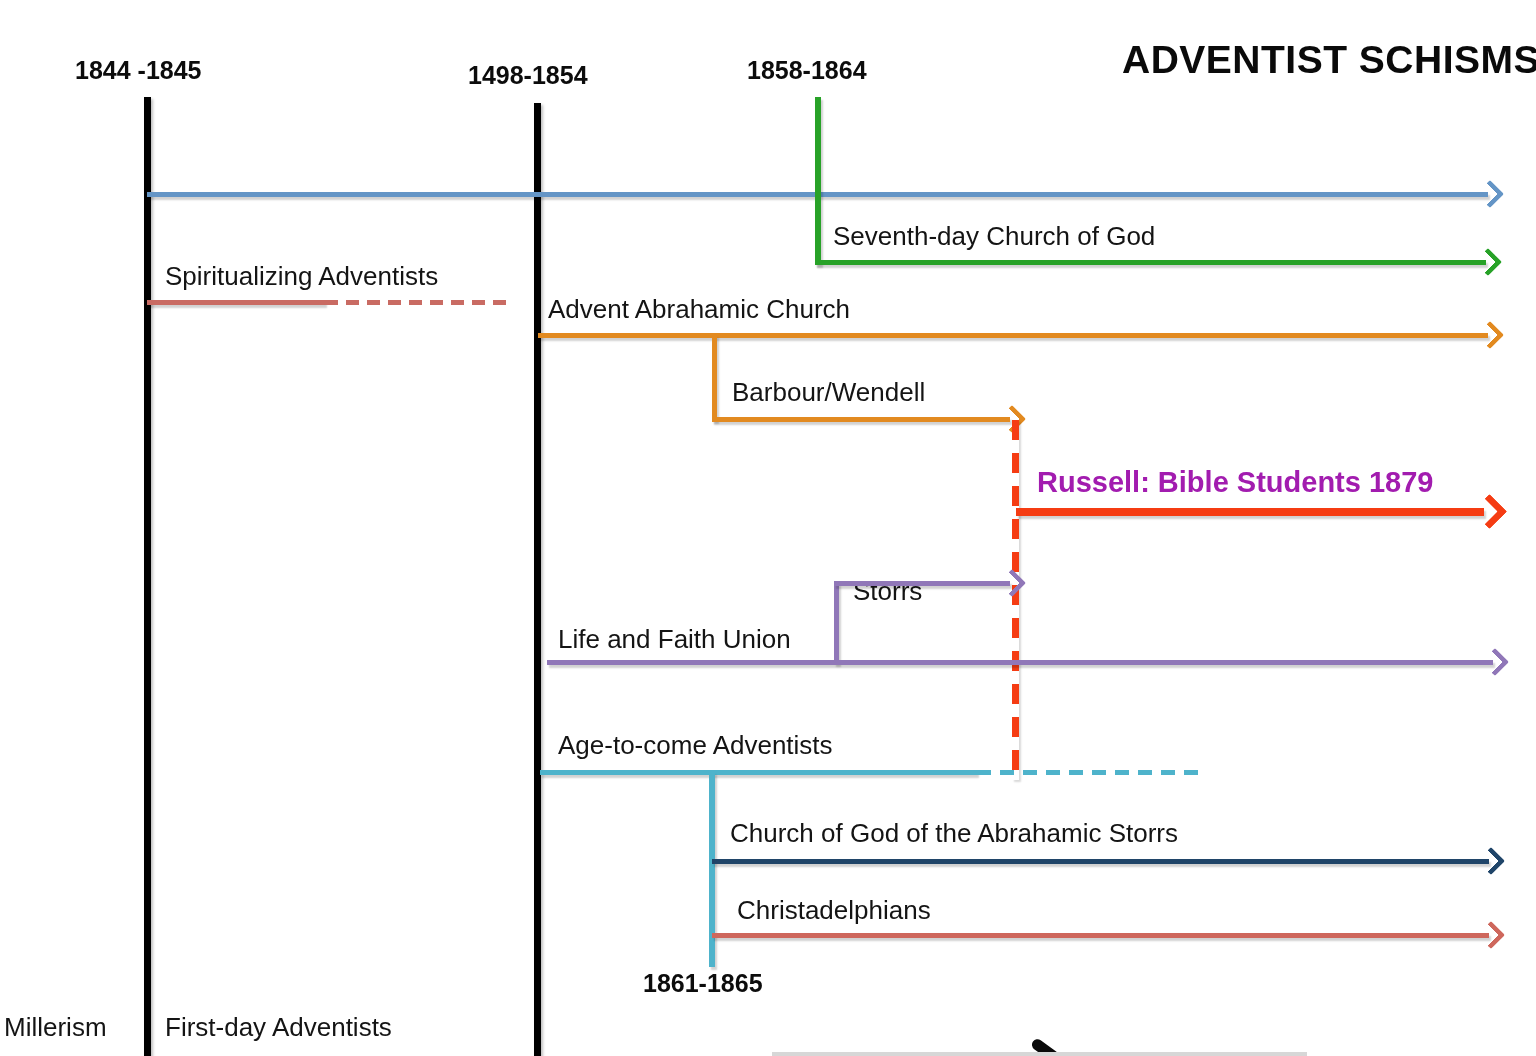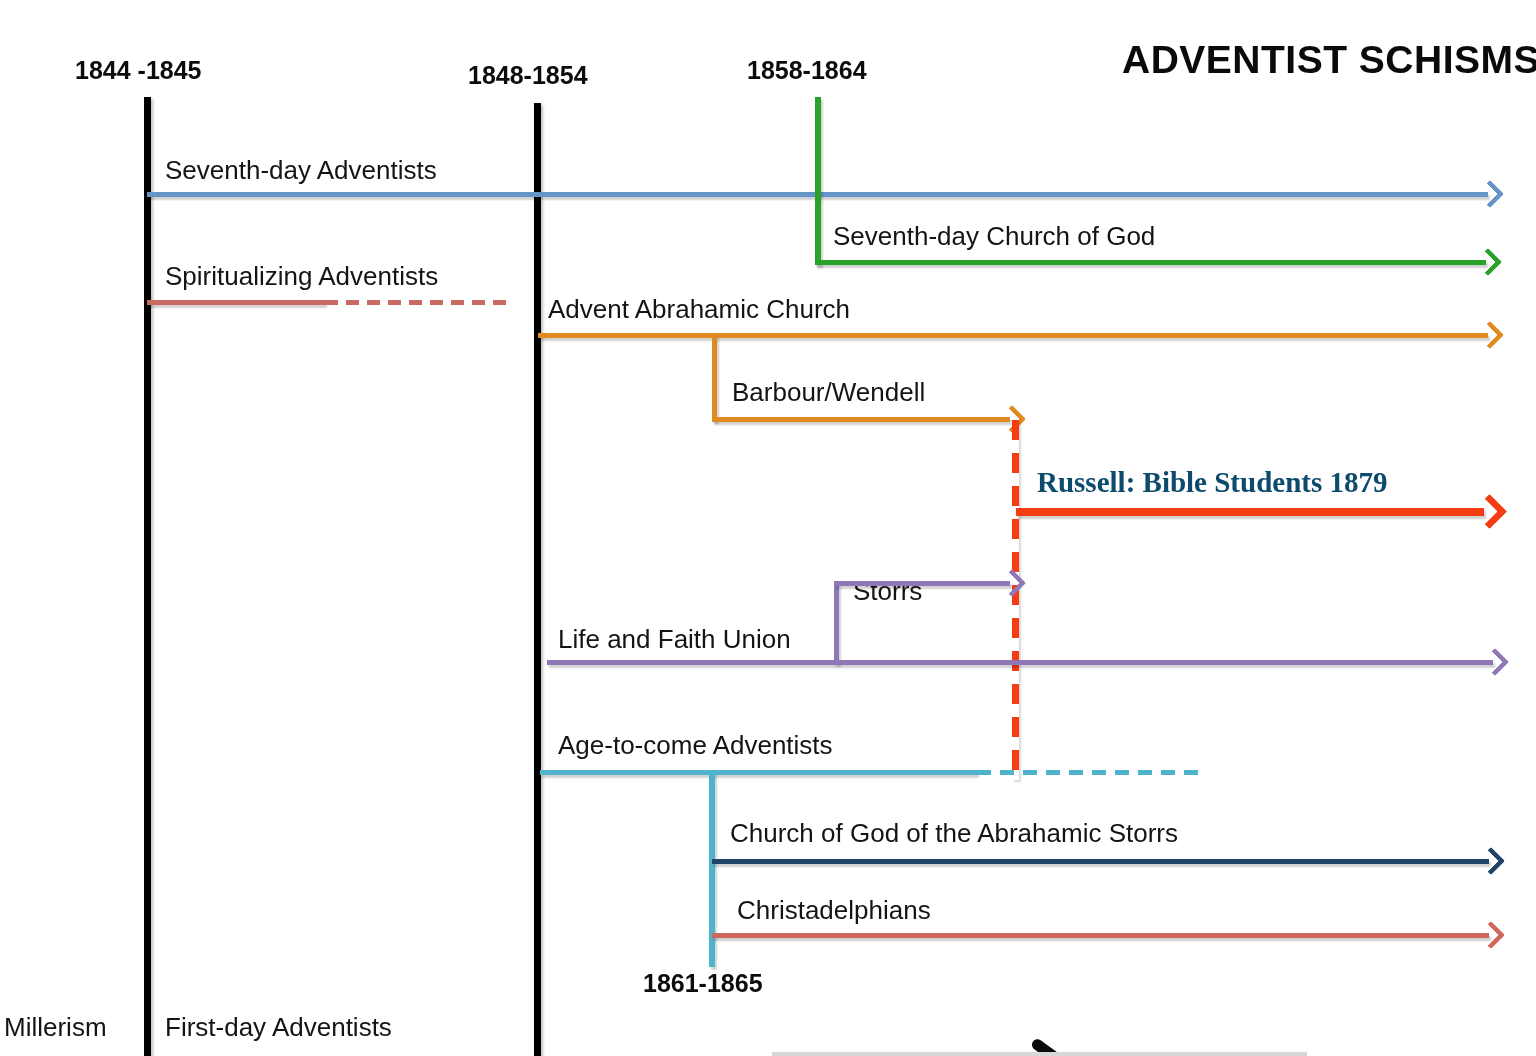--- a/index.html
+++ b/index.html
@@ -8,21 +8,21 @@
     --salmon2:#CE675C; --ink:#000000;
   }
   html,body{margin:0;padding:0;background:#ffffff;}
   .canvas{
     position:relative; width:1536px; height:1056px; overflow:hidden;
     background:#ffffff; font-family:"Liberation Sans", sans-serif; color:#111;
   }
   .lbl{position:absolute; font-size:26px; line-height:1.05; white-space:nowrap; color:#141414;}
   .date{position:absolute; font-size:25px; font-weight:bold; white-space:nowrap; color:#0c0c0c;}
   .title{position:absolute; font-size:39px; font-weight:800; letter-spacing:.5px; white-space:nowrap; color:#0a0a0a;}
-  .russell-lbl{font-size:29px; font-weight:bold; color:#0c4a6e;font-family:Liberation Serif, serif;}
+  .russell-lbl{font-size:29px; font-weight:bold; color:#a21caf;}
   .vline{position:absolute; background:var(--ink); box-shadow:2px 2px 3px rgba(0,0,0,.25);}
   .seg{position:absolute; box-shadow:2px 3px 2px rgba(0,0,0,.18);}
   .arrow{position:absolute; height:0;}
   .shaft{position:absolute; left:0; right:12px; top:-2px; height:5px; background:var(--c); box-shadow:2px 3px 2px rgba(0,0,0,.18);}
   .shaft.thick{top:-4px; height:8px; right:18px;}
   .head{
     position:absolute; right:0; top:-10px; width:15px; height:15px;
     border-top:5px solid var(--c); border-right:5px solid var(--c);
     transform:rotate(45deg); border-radius:2px;
   }
@@ -32,28 +32,27 @@
   .diag{position:absolute; background:#0a0a0a; border-radius:7px; transform-origin:left center;}
   .sliver{position:absolute; background:#d7d7d7;}
 </style>
 </head>
 <body>
 
 <div class="canvas">
 
   <div class="title" style="left:1122px; top:38px;">ADVENTIST SCHISMS</div>
   <div class="date" style="left:75px;  top:56px;">1844 -1845</div>
-  <div class="date" style="left:468px; top:61px;">1848-1854</div>
+  <div class="date" style="left:468px; top:61px;">1498-1854</div>
   <div class="date" style="left:747px; top:56px;">1858-1864</div>
   <div class="date" style="left:643px; top:969px;">1861-1865</div>
 
   <div class="vline" style="left:144px; top:97px;  width:7px; height:959px;"></div>
   <div class="vline" style="left:534px; top:103px; width:7px; height:953px;"></div>
 
-  <div class="lbl" style="left:165px; top:157px;">Seventh-day Adventists</div>
   <div class="arrow" style="left:147px; top:194px; width:1353px; --c:var(--blue);">
     <div class="shaft"></div>
     <span class="head"></span>
   </div>
 
   <div class="seg" style="left:815px; top:97px; width:6px; height:168px; background:var(--green);"></div>
   <div class="lbl" style="left:833px; top:223px;">Seventh-day Church of God</div>
   <div class="arrow" style="left:815px; top:262px; width:683px; --c:var(--green);">
     <div class="shaft"></div>
     <span class="head"></span>

